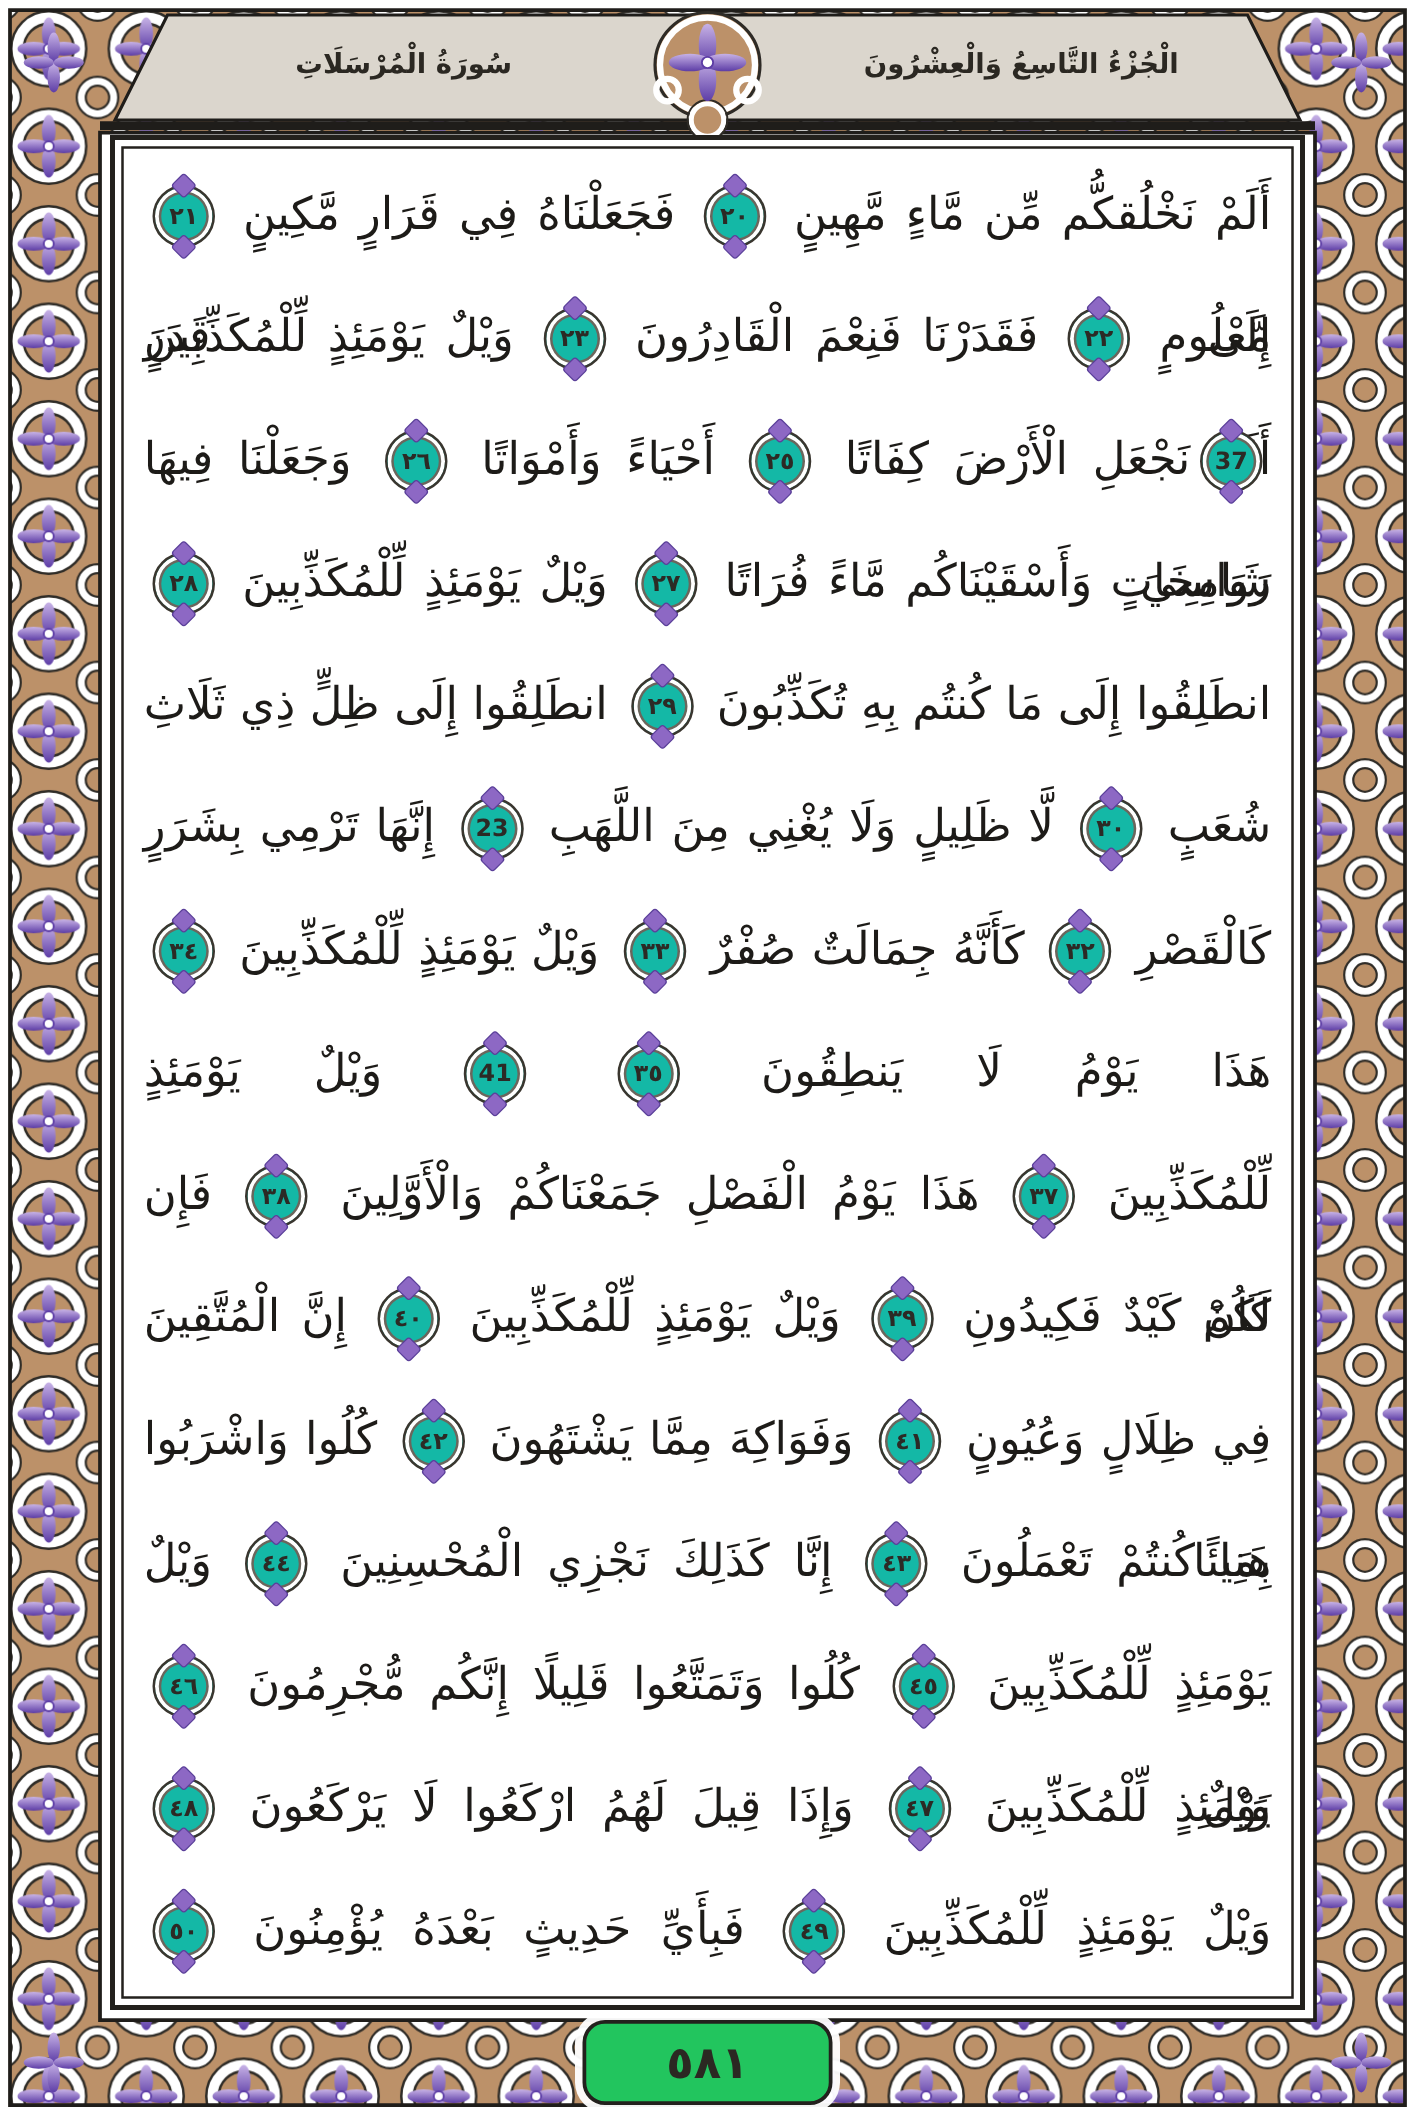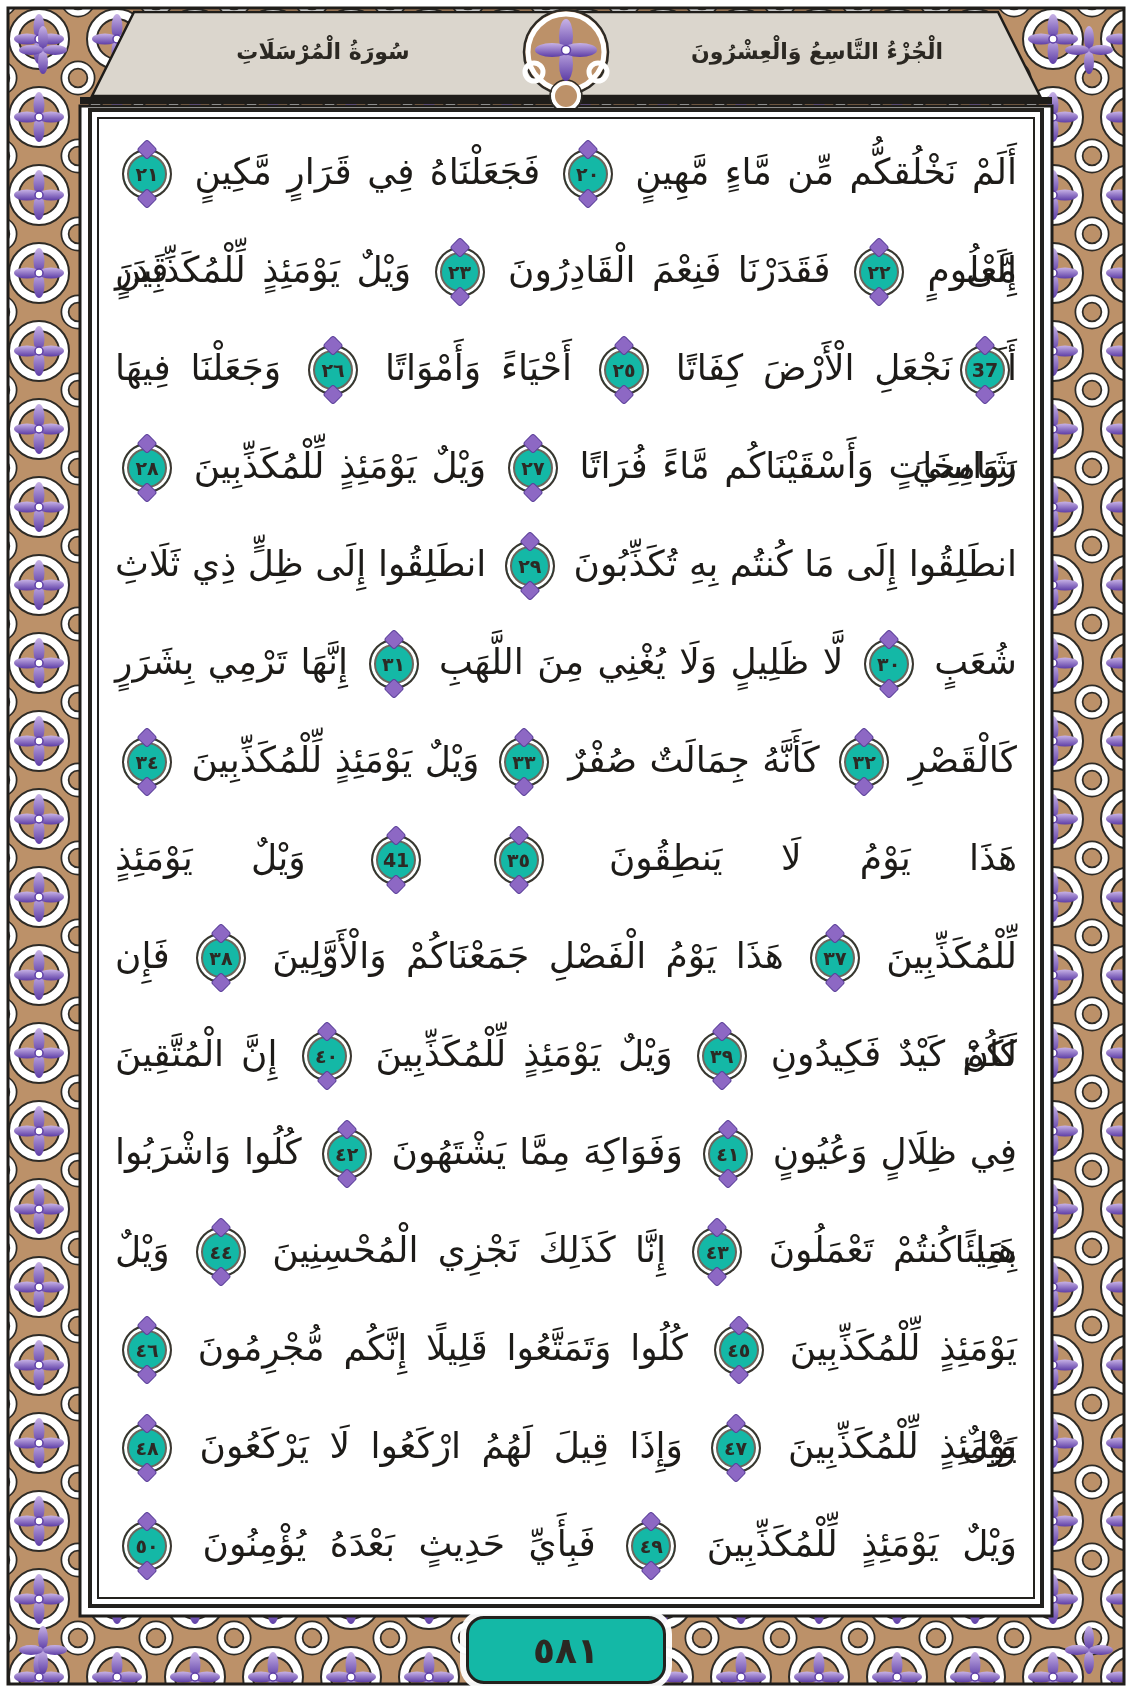--- a/index.html
+++ b/index.html
@@ -54,21 +54,21 @@
     border:1px solid #5a3f99;border-radius:3px;
     transform:translateX(-50%) rotate(45deg);
   }
   .vmark::before{top:-9px;}
   .vmark::after{bottom:-9px;}
   .vnum{font-size:19px;color:#2c2a25;font-weight:bold;}
   
   .plaque{
     position:absolute;left:466px;top:1616px;
     width:200px;height:68px;box-sizing:border-box;
-    background:#14b8a6;border:3px solid #23211d;border-radius:18px;
+    background:#22c55e;border:3px solid #23211d;border-radius:18px;
     box-shadow:0 0 0 6px rgba(255,255,255,.95);
     display:flex;align-items:center;justify-content:center;
     font-size:36px;color:#2b2822;font-weight:bold;
   }
 </style>
 </head>
 <body>
 
 <div class="page">
 
@@ -178,21 +178,21 @@
             <span class="vnum">٢٧</span>
           </span> <span class="qtext">وَيْلٌ يَوْمَئِذٍ لِّلْمُكَذِّبِينَ</span> <span class="vmark">
             <span class="vnum">٢٨</span>
           </span> </div>
         <div class="qline"><span class="qtext">انطَلِقُوا إِلَى مَا كُنتُم بِهِ تُكَذِّبُونَ</span> <span class="vmark">
             <span class="vnum">٢٩</span>
           </span> <span class="qtext">انطَلِقُوا إِلَى ظِلٍّ ذِي ثَلَاثِ</span> </div>
         <div class="qline"><span class="qtext">شُعَبٍ</span> <span class="vmark">
             <span class="vnum">٣٠</span>
           </span> <span class="qtext">لَّا ظَلِيلٍ وَلَا يُغْنِي مِنَ اللَّهَبِ</span> <span class="vmark">
-            <span class="vnum">٣١</span>
+            <span class="vnum">23</span>
           </span> <span class="qtext">إِنَّهَا تَرْمِي بِشَرَرٍ</span> </div>
         <div class="qline"><span class="qtext">كَالْقَصْرِ</span> <span class="vmark">
             <span class="vnum">٣٢</span>
           </span> <span class="qtext">كَأَنَّهُ جِمَالَتٌ صُفْرٌ</span> <span class="vmark">
             <span class="vnum">٣٣</span>
           </span> <span class="qtext">وَيْلٌ يَوْمَئِذٍ لِّلْمُكَذِّبِينَ</span> <span class="vmark">
             <span class="vnum">٣٤</span>
           </span> </div>
         <div class="qline"><span class="qtext">هَذَا يَوْمُ لَا يَنطِقُونَ</span> <span class="vmark">
             <span class="vnum">٣٥</span>

